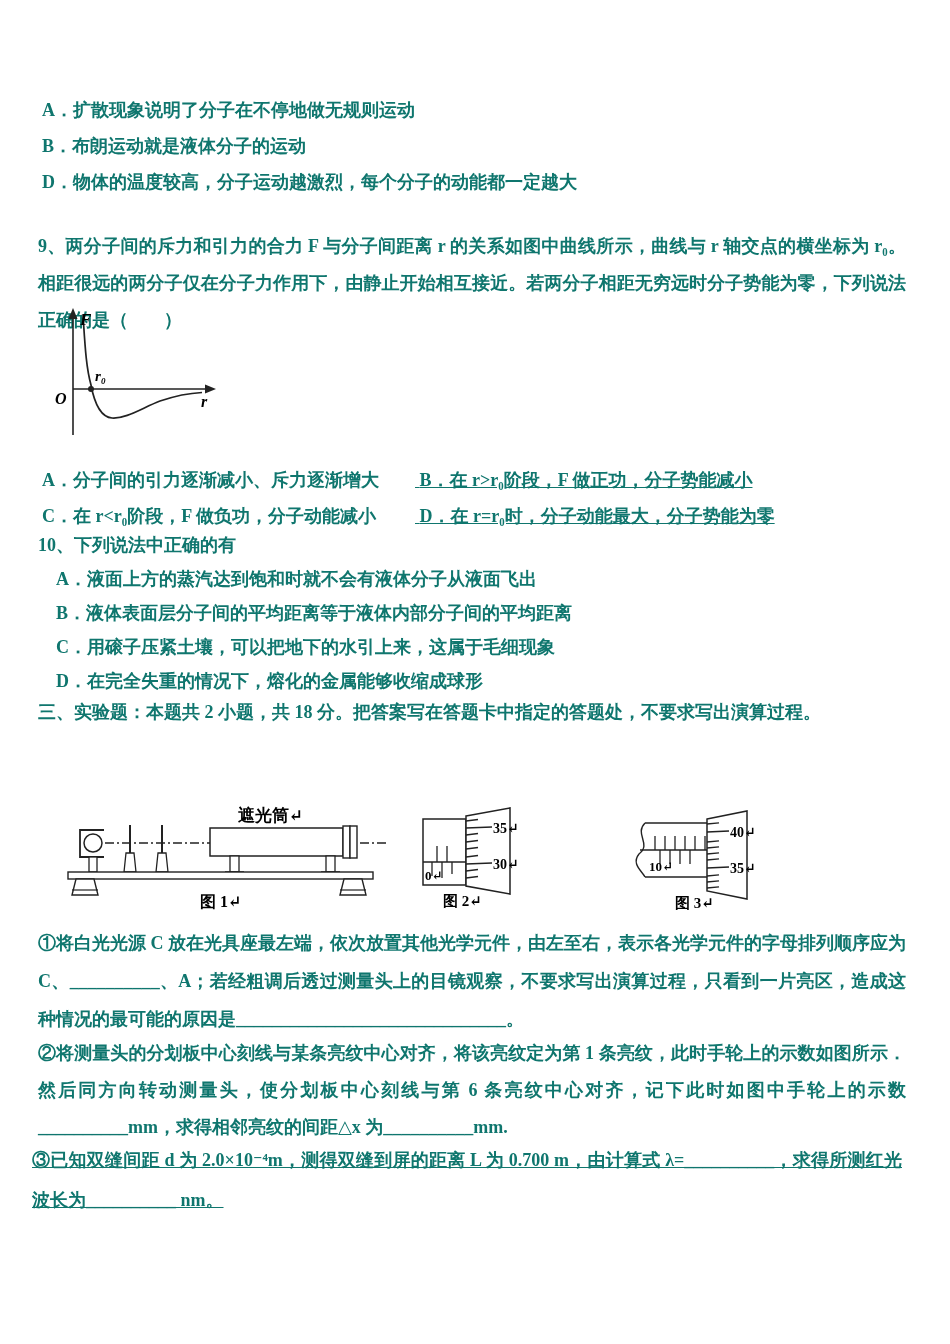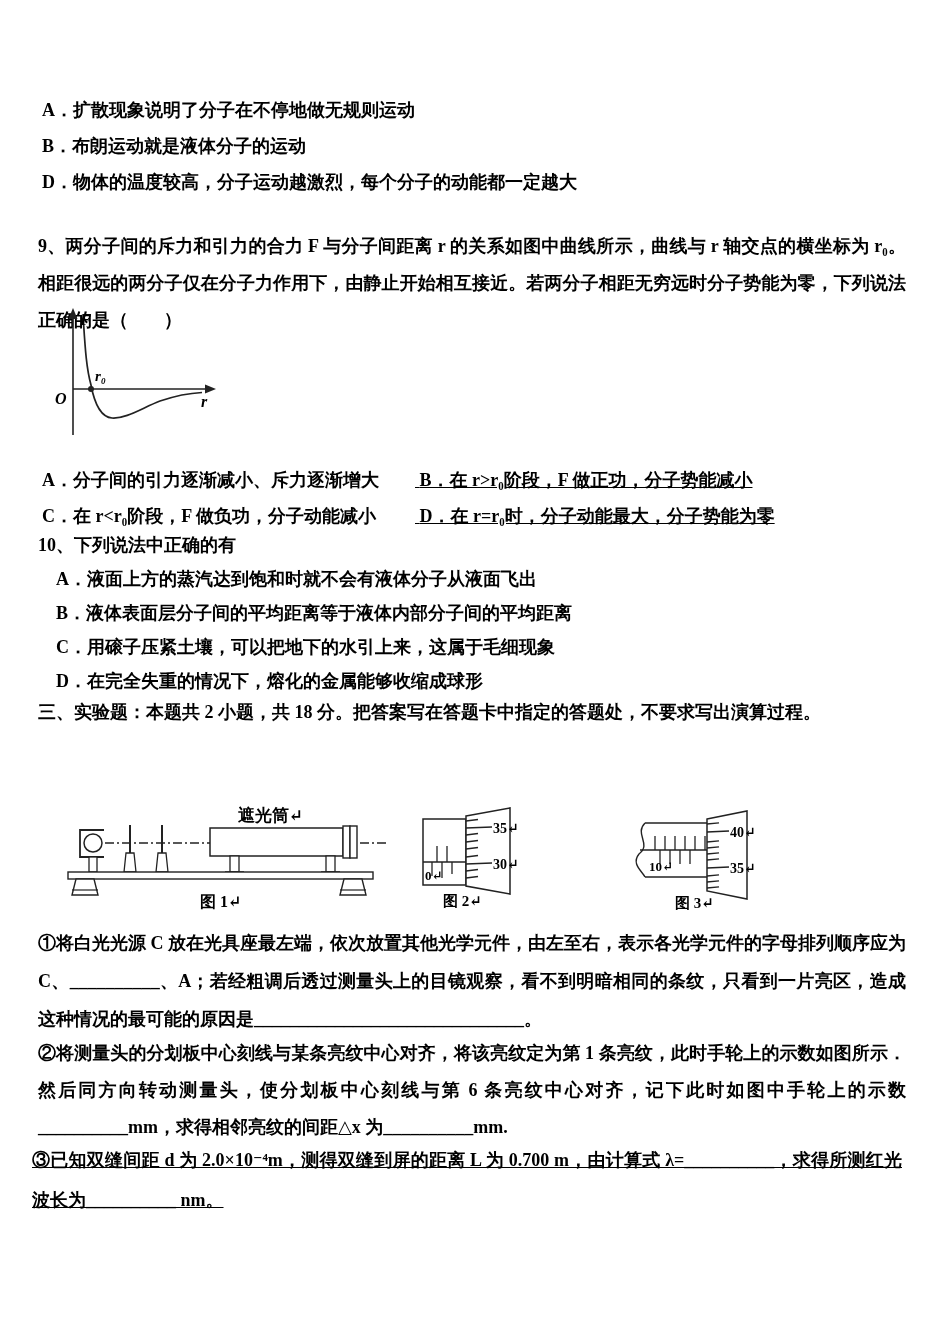--- a/index.html
+++ b/index.html
@@ -1,21 +1,21 @@
 <!DOCTYPE html>
 <html><head>
 <meta charset="utf-8">
 <style>
   html,body{margin:0;padding:0;}
   .page{
     position:relative;
     width:950px;
     height:1344px;
     background:#ffffff;
-    color:#000000;
+    color:#0f766e;
     font-family:"Liberation Serif","DejaVu Serif",serif;
     font-weight:bold;
     font-size:18px;
     overflow:hidden;
   }
   .abs{position:absolute;}
   .para{text-align:justify;}
   .opt-line{line-height:36px;}
   #prev-options{left:42px;top:92px;width:880px;}
   #q9-stem{left:38px;top:228px;width:868px;line-height:37px;}
@@ -190,17 +190,17 @@
       <line x1="80" y1="74" x2="92" y2="72.8" stroke-width="1.3"></line>
       <line x1="80" y1="80" x2="92" y2="78.8" stroke-width="1.3"></line>
       <line x1="80" y1="24" x2="102" y2="23" stroke-width="1.5"></line>
       <line x1="80" y1="60" x2="102" y2="59" stroke-width="1.5"></line>
     </g>
     <text x="103" y="29" font-size="14">40↵</text>
     <text x="103" y="65" font-size="14">35↵</text>
     <text class="cjk" x="48" y="100" font-size="15">图 3↵</text>
   </svg>
 
-  <div id="sub1" class="abs para">①将白光光源 C 放在光具座最左端，依次放置其他光学元件，由左至右，表示各光学元件的字母排列顺序应为 C、__________、A；若经粗调后透过测量头上的目镜观察，看不到明暗相同的条纹，只看到一片亮区，造成这种情况的最可能的原因是______________________________。</div>
+  <div id="sub1" class="abs para">①将白光光源 C 放在光具座最左端，依次放置其他光学元件，由左至右，表示各光学元件的字母排列顺序应为 C、__________、A；若经粗调后透过测量头上的目镜观察，不要求写出演算过程，只看到一片亮区，造成这种情况的最可能的原因是______________________________。</div>
   <div id="sub2" class="abs para">②将测量头的分划板中心刻线与某条亮纹中心对齐，将该亮纹定为第 1 条亮纹，此时手轮上的示数如图所示．然后同方向转动测量头，使分划板中心刻线与第 6 条亮纹中心对齐，记下此时如图中手轮上的示数__________mm，求得相邻亮纹的间距△x 为__________mm.</div>
   <div id="sub3" class="abs para">③已知双缝间距 d 为 2.0×10⁻⁴m，测得双缝到屏的距离 L 为 0.700 m，由计算式 λ=__________，求得所测红光波长为__________ nm。</div>
 
 </div>
 
 </body></html>

